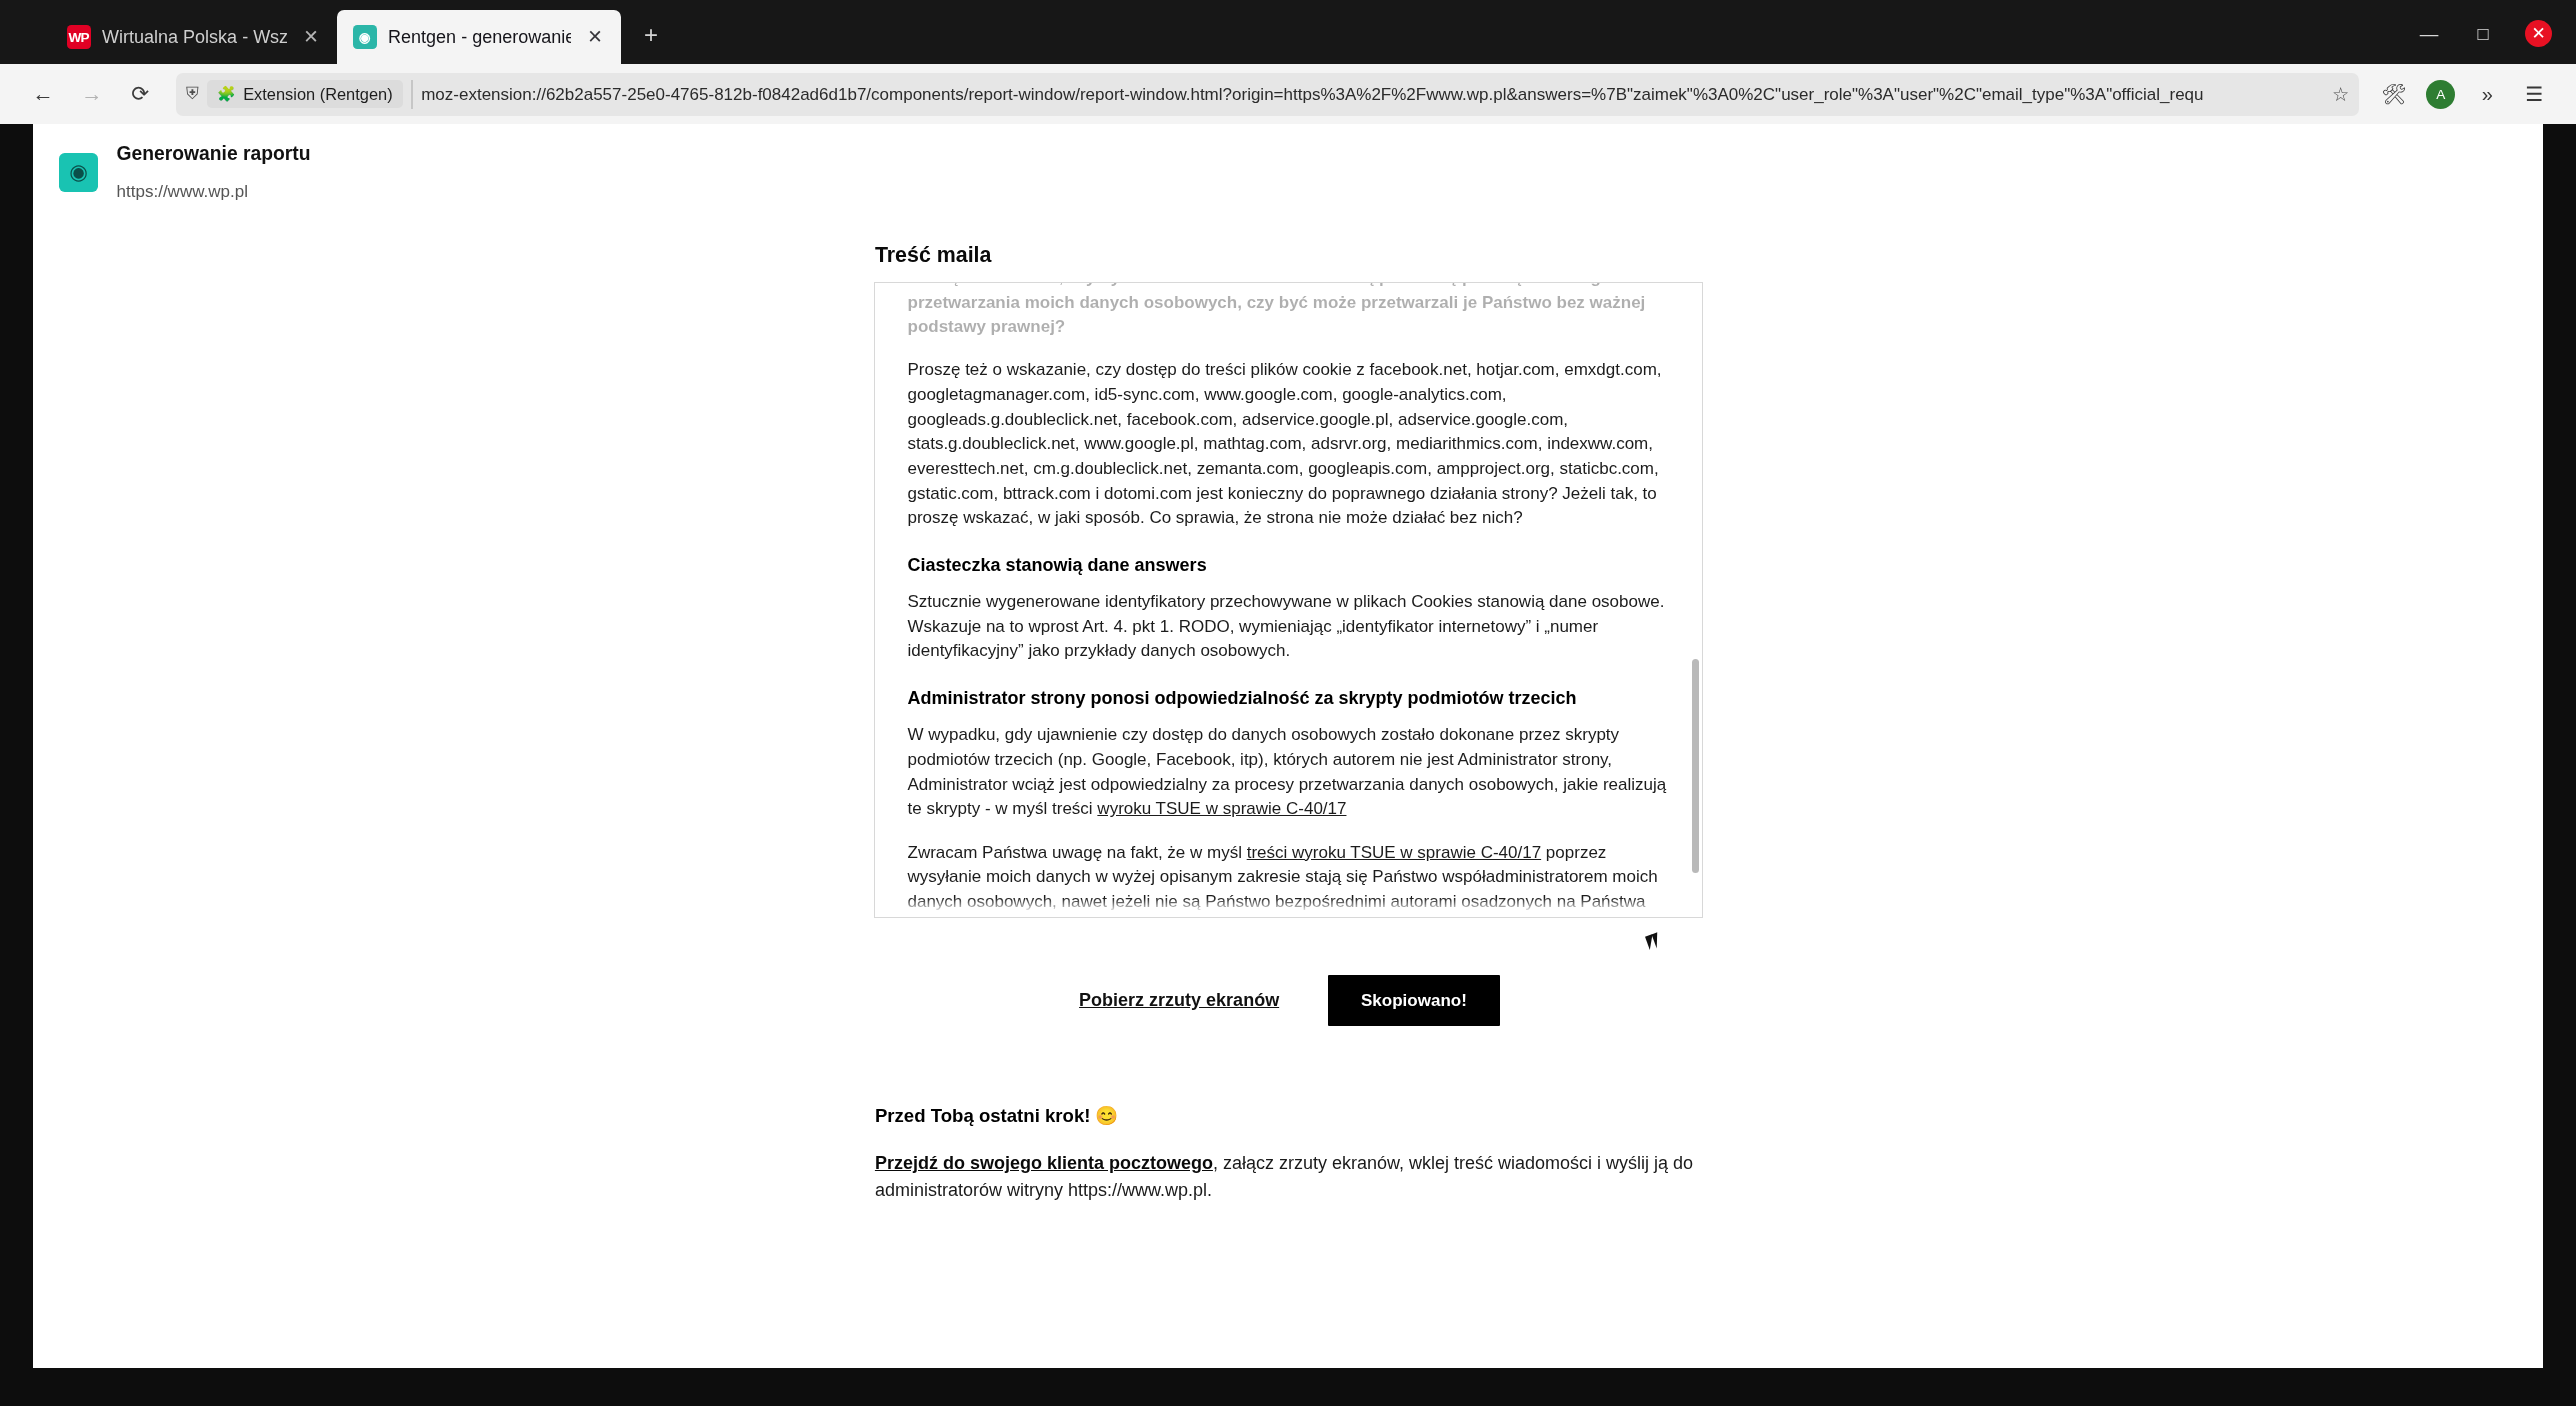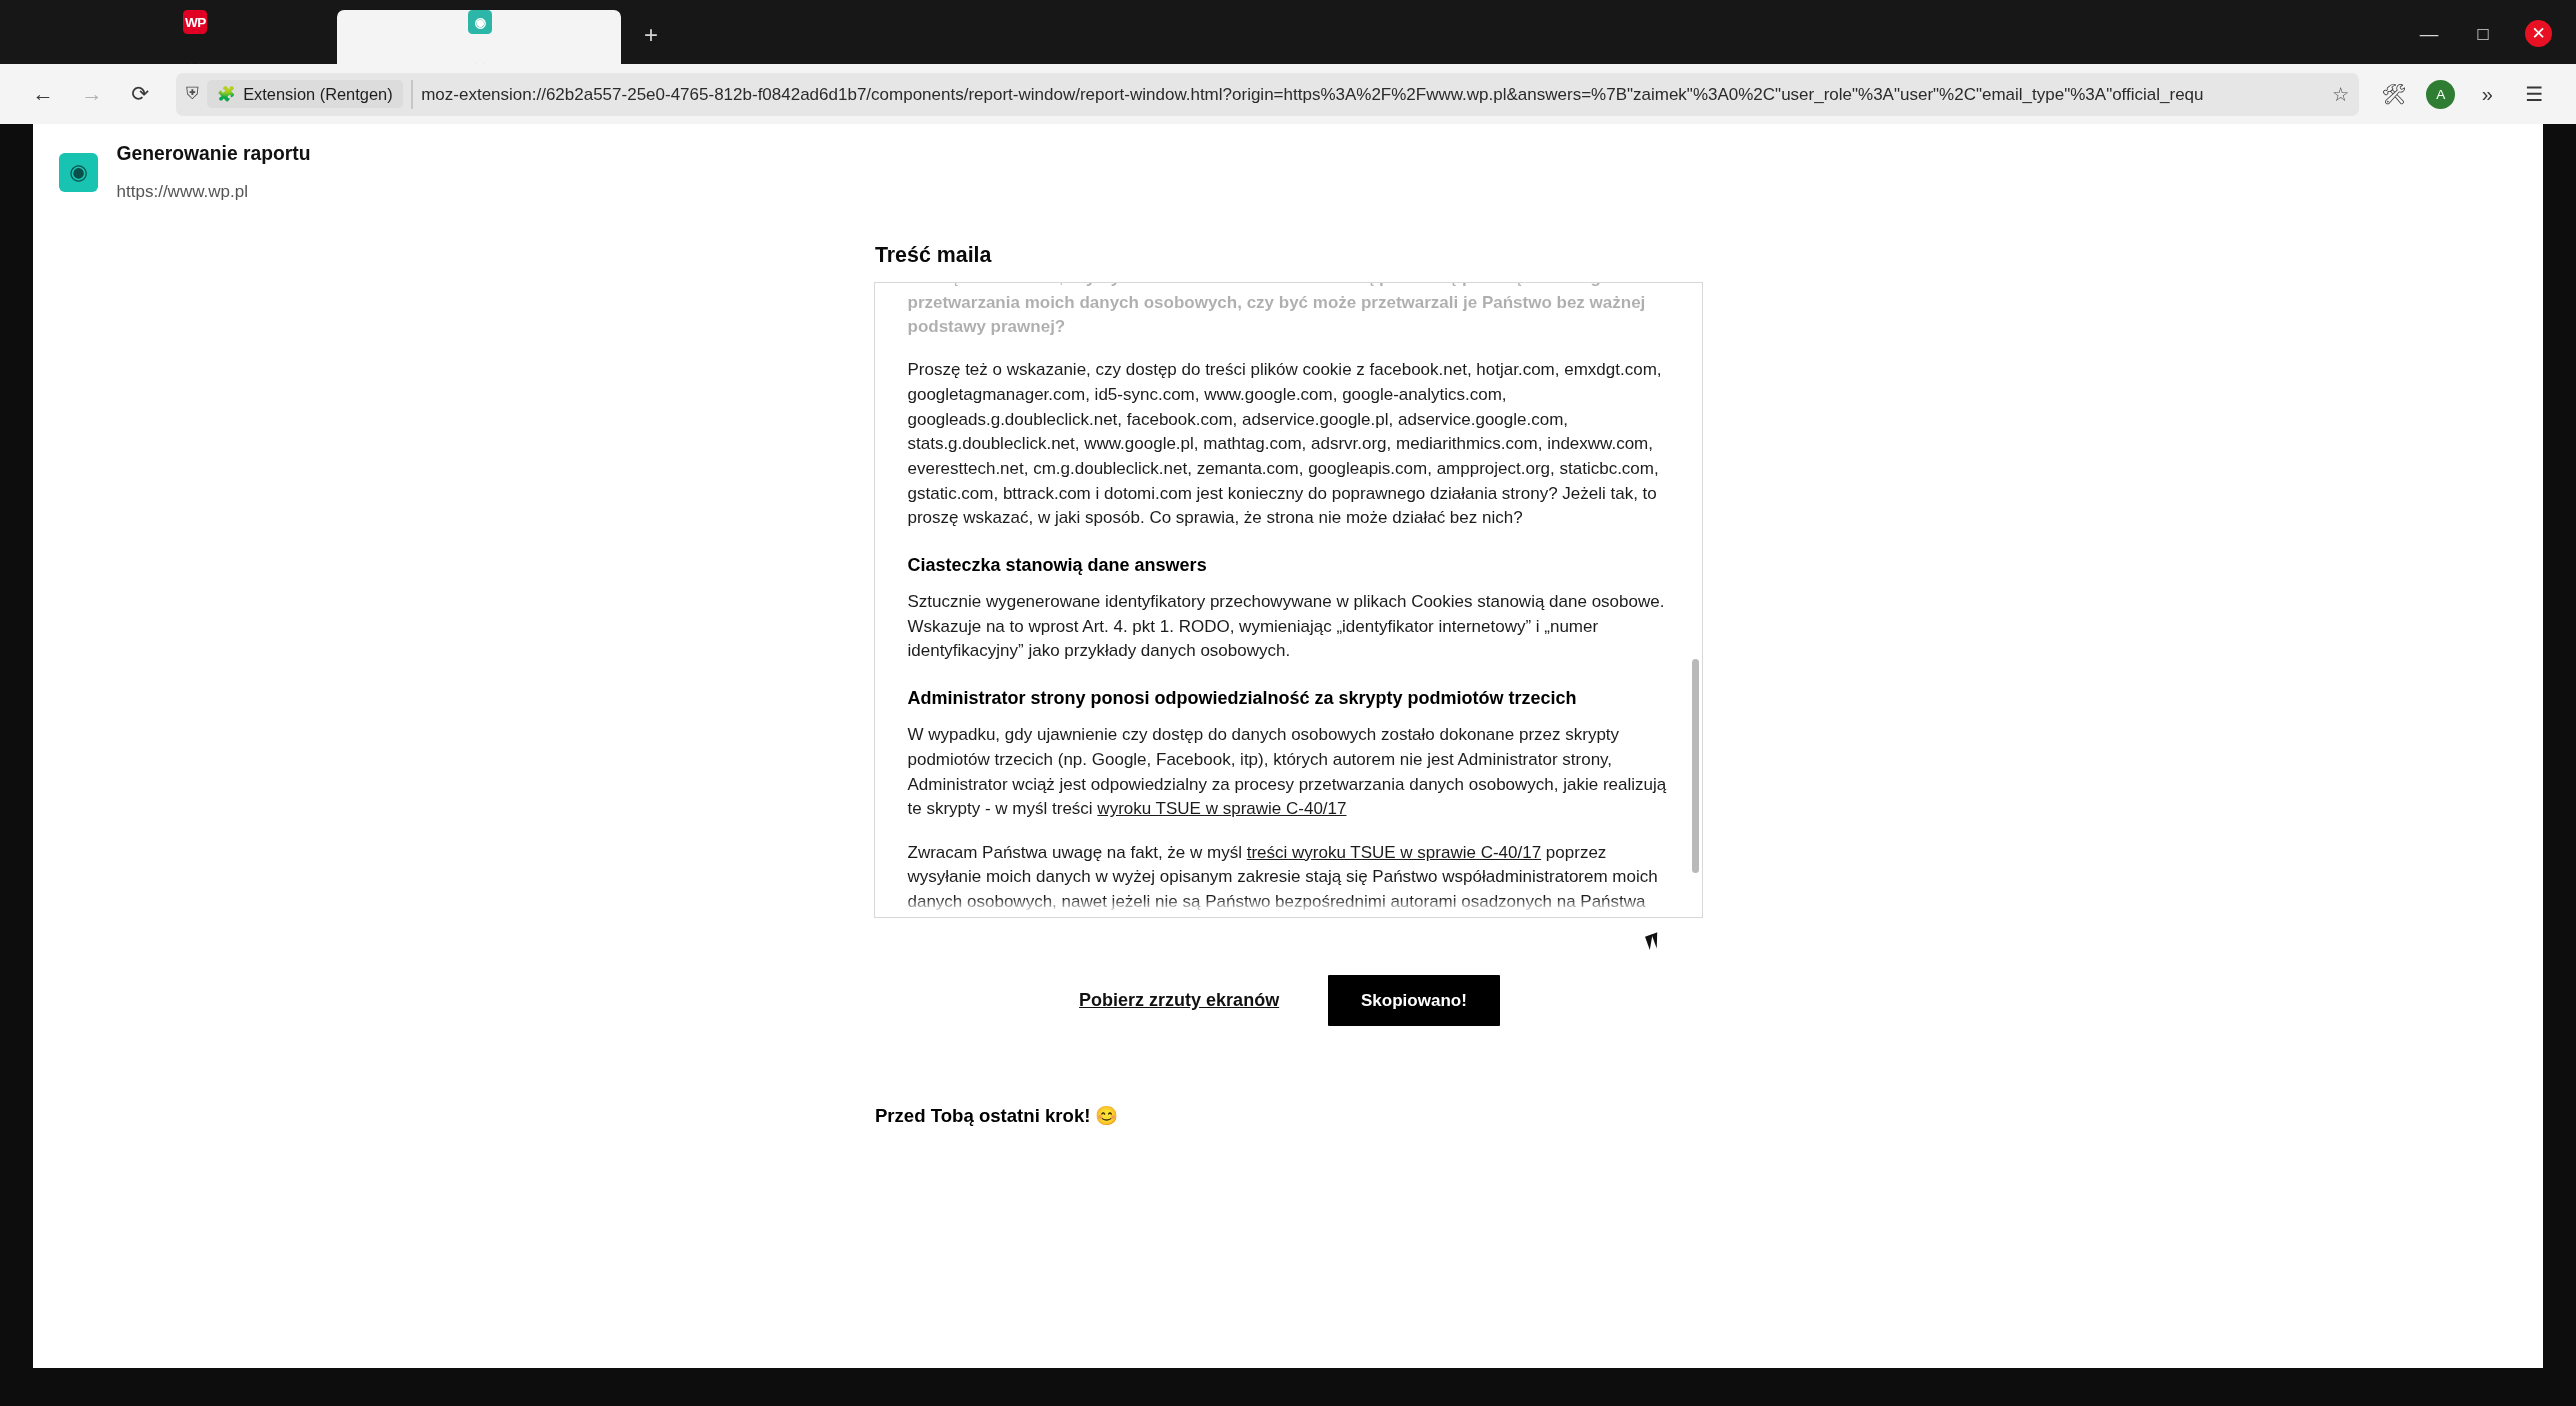--- a/index.html
+++ b/index.html
@@ -31,21 +31,20 @@
     height: 54px;
     margin-top: 10px;
     display: flex;
     align-items: center;
     gap: 11.4px;
     padding: 0 13px 0 15.7px;
     border-radius: 7.1px 7.1px 0 0;
     font-size: 18px;
     color: #cfcfcf;
     min-width: 0;
-    flex-direction: column;
   }
   .tab.first { margin-left: 51px; width: 286px; }
   .tab.active {
     background: #f4f4f4;
     color: #15141a;
     width: 284px;
   }
   .tab-fav {
     width: 24px; height: 24px;
     border-radius: 4.3px;
@@ -409,20 +408,21 @@
         </div>
       </div>
 
       <div class="actions">
         <a class="link-btn">Pobierz zrzuty ekranów</a>
         <button class="black-btn">Skopiowano!</button>
       </div>
 
       <div class="closing">
         <p class="lead">Przed Tobą ostatni krok! 😊</p>
+        <p class="final"><span class="strong-link">Przejdź do swojego klienta pocztowego</span><span>, załącz zrzuty ekranów, wklej treść wiadomości i wyślij ją do administratorów witryny https://www.wp.pl.</span></p>
       </div>
 
     </div>
 
     <div class="cursor"></div>
   </div>
 </div>
 
 
 </body></html>

